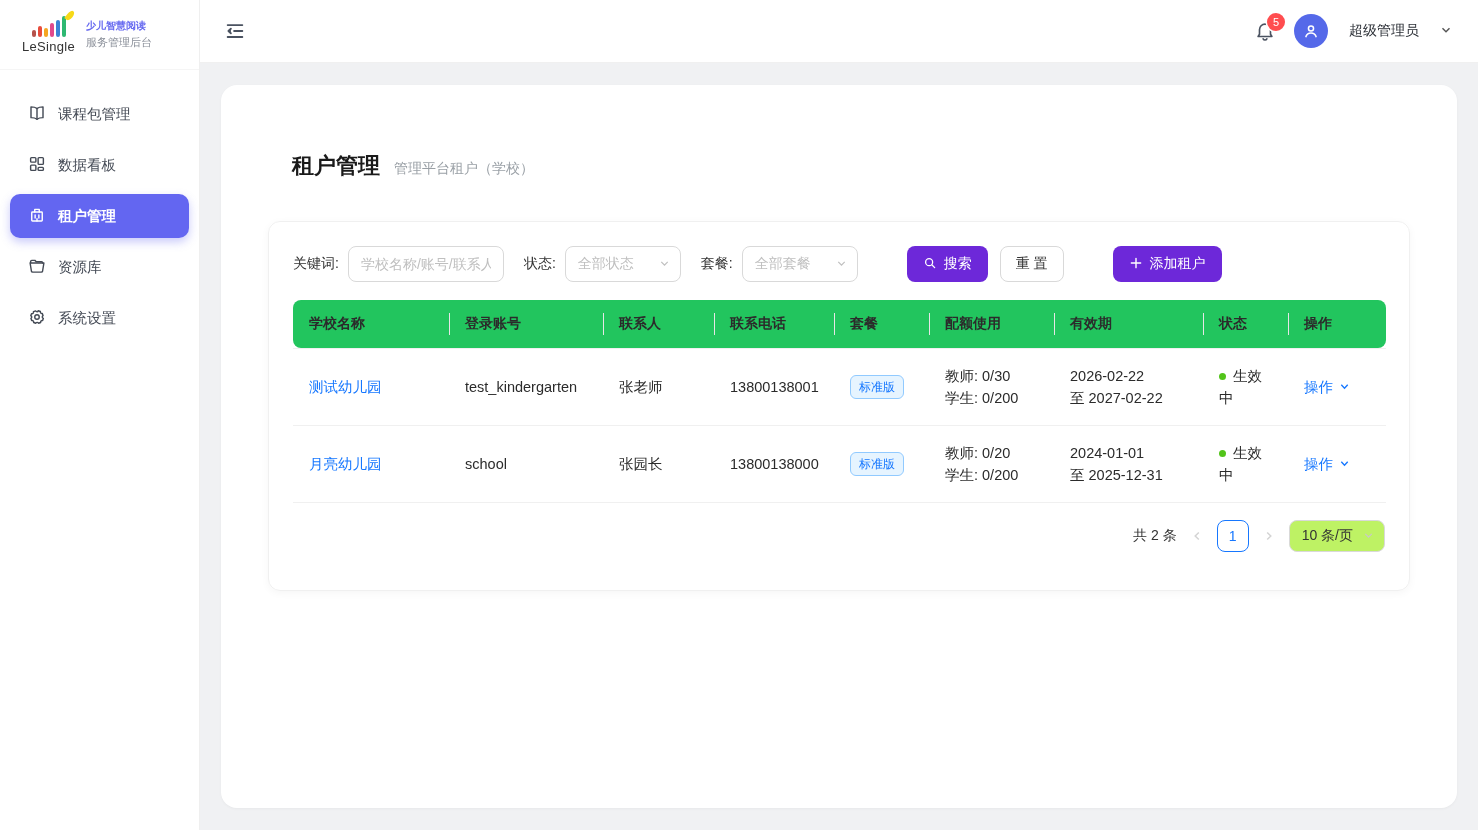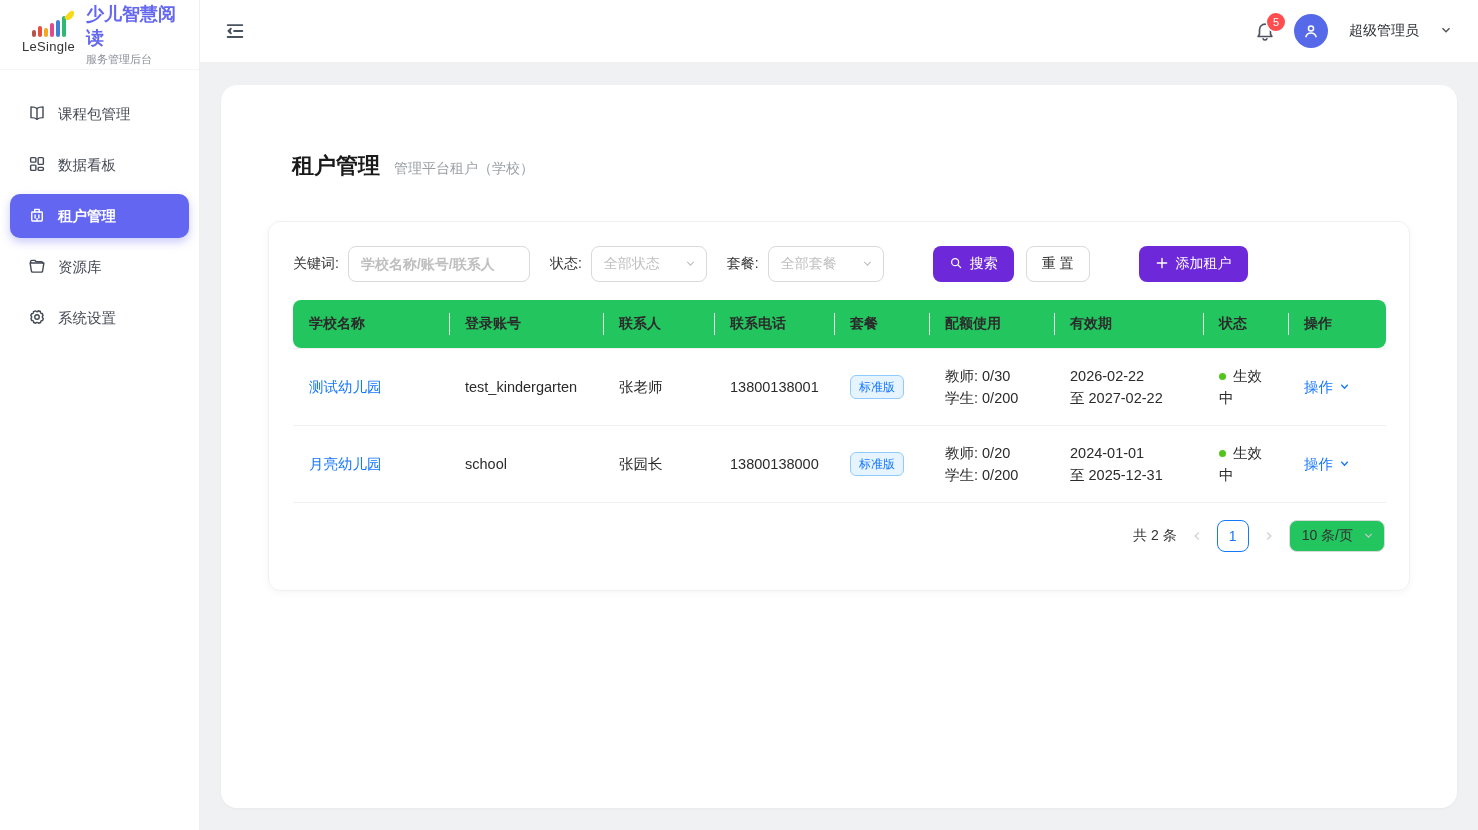--- a/index.html
+++ b/index.html
@@ -15,21 +15,21 @@
   .logo-bars i { display:block; width:4px; border-radius:2px; }
   .logo-bars i:nth-child(1){height:7px;background:#b5524b;}
   .logo-bars i:nth-child(2){height:11px;background:#e74c3c;}
   .logo-bars i:nth-child(3){height:9px;background:#f5a623;}
   .logo-bars i:nth-child(4){height:14px;background:#e0498c;}
   .logo-bars i:nth-child(5){height:17px;background:#3b82d6;}
   .logo-bars i:nth-child(6){height:21px;background:#2eb872;}
   .logo-spark { position:absolute; right:-7px; top:-5px; width:6px; height:11px; background:#f7d917; border-radius:60% 60% 60% 0; transform:rotate(38deg); }
   .logo-name { font-size:13px; color:#333; letter-spacing:.3px; margin-top:2px; }
   .brand-text { display:flex; flex-direction:column; gap:2px; }
-  .brand-title { font-size:18px; font-weight:bold; color:#6467f0; }
+  .brand-title { font-size:10px; font-weight:bold; color:#6467f0; }
   .brand-sub { font-size:11px; color:#8a8f99; }
 
   .menu { padding:22px 0 0; }
   .menu-item { display:flex; align-items:center; gap:12px; height:44px; margin:0 10px 7px; padding:0 18px; border-radius:10px; font-size:14.5px; color:#444a55; cursor:pointer; }
   .menu-item svg { width:18px; height:18px; flex-shrink:0; }
   .menu-item.active { background:#6366f1; color:#fff; box-shadow:0 4px 10px rgba(99,102,241,.35); font-weight:bold; }
 
   
   .right-col { flex:1; display:flex; flex-direction:column; min-width:0; }
   .topbar { height:63px; background:#fff; border-bottom:1px solid #f0f0f0; display:flex; align-items:center; justify-content:space-between; padding:0 26px 0 24px; }
@@ -48,21 +48,21 @@
   .card { flex:1; background:#fff; border-radius:16px; box-shadow:0 1px 3px rgba(0,0,0,.04); padding:66px 47px 0; overflow:hidden; }
   .page-head { display:flex; align-items:baseline; gap:14px; margin:0 0 40px 24px; }
   .page-title { font-size:22px; font-weight:bold; color:#1a1a1a; }
   .page-sub { font-size:14px; color:#9aa0a6; }
 
   .panel { border:1px solid #f0f0f0; border-radius:12px; box-shadow:0 2px 8px rgba(0,0,0,.04); padding:24px 24px 38px; }
 
   
   .filter-bar { display:flex; align-items:center; font-size:14px; color:#333; }
   .f-label { margin-right:9px; white-space:nowrap; }
-  .f-input { width:182px; height:36px; border:1px solid #d9d9d9; border-radius:8px; padding:0 12px; font-size:14px; color:#333; outline:none; font-family:inherit;font-weight:bold; }
+  .f-input { width:156px; height:36px; border:1px solid #d9d9d9; border-radius:8px; padding:0 12px; font-size:14px; color:#333; outline:none; font-family:inherit; }
   .f-input::placeholder { color:#bfbfbf; }
   .f-select { width:116px; height:36px; border:1px solid #d9d9d9; border-radius:8px; padding:0 10px 0 12px; display:flex; align-items:center; justify-content:space-between; color:#bfbfbf; cursor:pointer; background:#fff; }
   .f-select .chev { color:#bfbfbf; }
   .gap20 { width:20px; flex-shrink:0; } .gap12 { width:12px; flex-shrink:0; } .gap19 { width:19px; flex-shrink:0; }
   .btn { height:36px; border-radius:8px; border:none; font-size:14px; display:inline-flex; align-items:center; justify-content:center; gap:7px; cursor:pointer; font-family:inherit; }
   .btn-primary { background:#6d28d9; color:#fff; padding:8px 16px;margin-left:30px; }
   .btn-default { background:#fff; color:#333; border:1px solid #d9d9d9; padding:0 15px; }
 
   
   table.grid { width:100%; border-collapse:collapse; margin-top:18px; table-layout:fixed; }
@@ -73,21 +73,21 @@
   .grid tbody td { padding:16px; border-bottom:1px solid #f0f0f0; font-size:14.5px; color:#2b2b2b; line-height:22px; vertical-align:middle; }
   .link { color:#1677ff; cursor:pointer; text-decoration:none; }
   .tag { display:inline-block; padding:2px 8px; font-size:12px; line-height:18px; color:#1677ff; background:#e6f4ff; border:1px solid #91caff; border-radius:6px; white-space:nowrap; }
   .dot { display:inline-block; width:7px; height:7px; border-radius:50%; background:#52c41a; margin-right:7px; vertical-align:middle; }
   .action-link { color:#1677ff; display:inline-flex; align-items:center; gap:6px; cursor:pointer; white-space:nowrap; }
 
   
   .pager { display:flex; align-items:center; justify-content:flex-end; gap:12px; margin-top:17px; font-size:14px; color:#333; }
   .pg-arrow { color:#d4d4d4; display:flex; align-items:center; cursor:default; padding:0 2px; }
   .pg-num { width:32px; height:32px; border:1px solid #1677ff; color:#1677ff; border-radius:8px; display:flex; align-items:center; justify-content:center; background:#fff; cursor:pointer; }
-  .pg-size { height:32px; border:1px solid #d9d9d9; border-radius:8px; padding:0 10px 0 12px; display:flex; align-items:center; gap:10px; color:#333; background:#22c55e; cursor:pointer; }
+  .pg-size { height:32px; border:1px solid #d9d9d9; border-radius:8px; padding:0 10px 0 12px; display:flex; align-items:center; gap:10px; color:#333; background:#bef264; cursor:pointer; }
   .pg-size .chev { color:#c9c9c9; }
 </style>
 </head>
 <body>
 
 <div class="app">
 
   <aside class="sidebar">
     <div class="brand">
       <div class="logo-mark">

